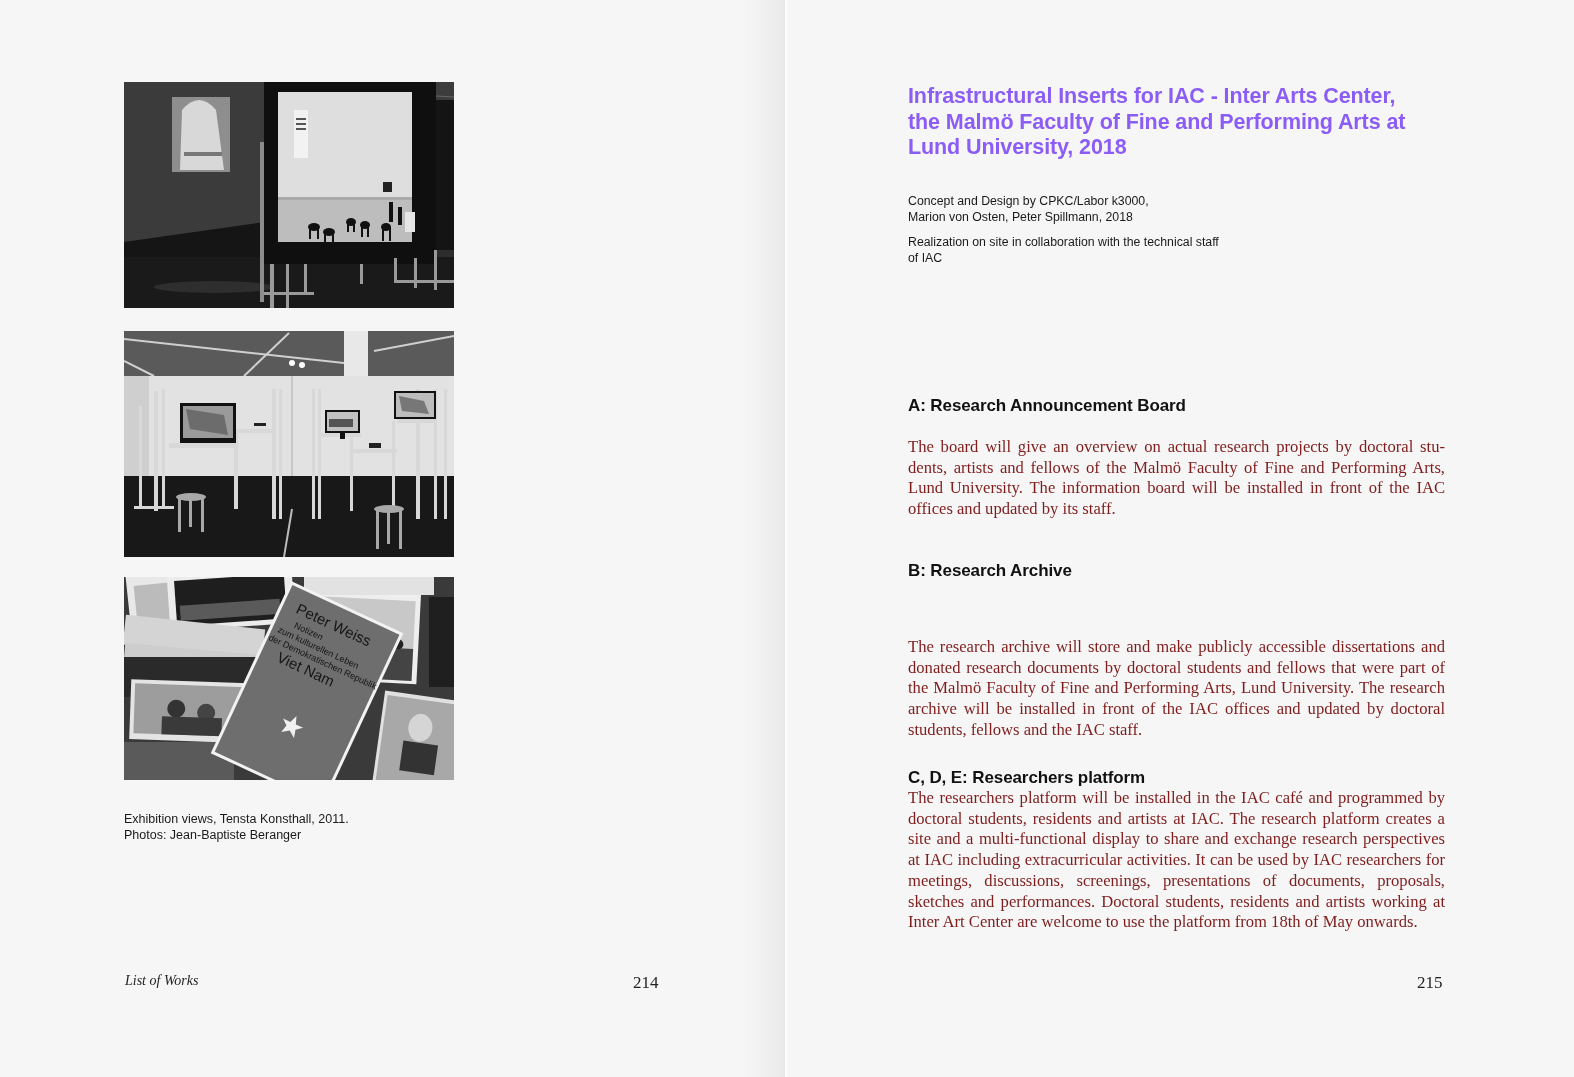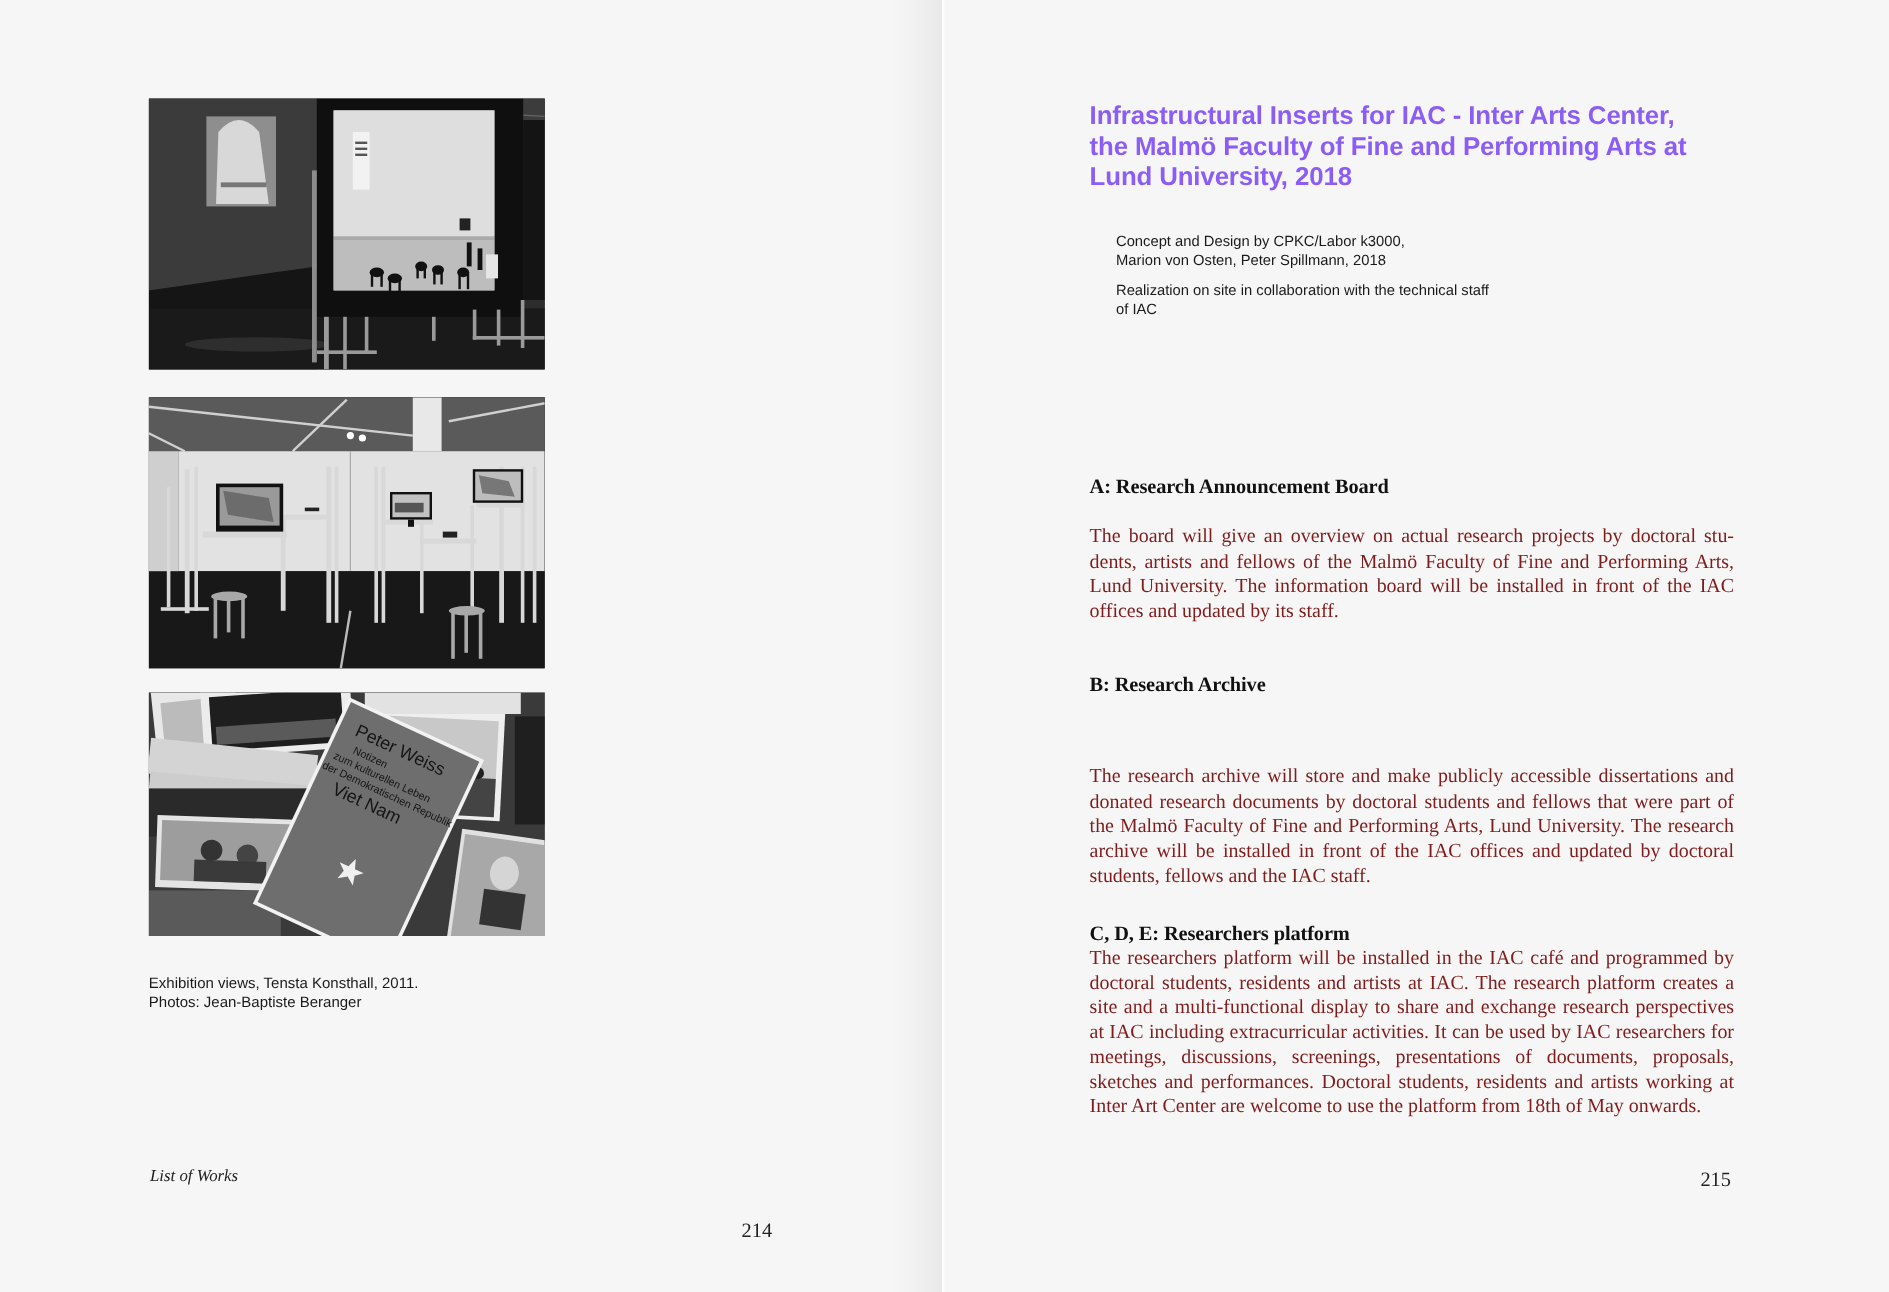--- a/index.html
+++ b/index.html
@@ -50,40 +50,40 @@
     .footer-left {
       position: absolute; left: 125px; top: 973px;
       font-family: "Liberation Serif", serif; font-style: italic;
       font-size: 14px; color: #222;
     }
     .folio {
       position: absolute; top: 973px;
       font-family: "Liberation Serif", serif;
       font-size: 17px; color: #222;
     }
-    .folio-left { left: 618px; margin-top: 43px; }
+    .folio-left { left: 633px; }
     .folio-right { left: 1417px; }
 
     .title {
       position: absolute; left: 908px; top: 84px; width: 560px;
       font-family: "Liberation Sans", sans-serif; font-weight: 700;
       font-size: 21.5px; line-height: 25.5px; color: #8b5cf6;
       letter-spacing: -0.1px;
     }
     .credits {
       position: absolute; left: 908px; width: 560px;
       font-family: "Liberation Sans", sans-serif;
-      font-size: 12.3px; line-height: 15.5px; color: #1a1a1a; margin-left: 22px;
+      font-size: 12.3px; line-height: 15.5px; color: #1a1a1a;
     }
     .credits-1 { top: 194px; }
     .credits-2 { top: 235px; }
 
     .section-head {
       position: absolute; left: 908px; width: 560px;
-      font-family: Liberation Serif, serif; font-weight: 700;
+      font-family: Liberation Sans, sans-serif; font-weight: 700;
       font-size: 17px; line-height: 20px; color: #111;
       letter-spacing: -0.1px;
     }
     .body-text {
       position: absolute; left: 908px; width: 537px;
       font-family: "Liberation Serif", serif;
       font-size: 16.6px; line-height: 20.7px; color: #7f1d1d;
       text-align: justify; text-align-last: left;
       hyphens: manual;
     }

